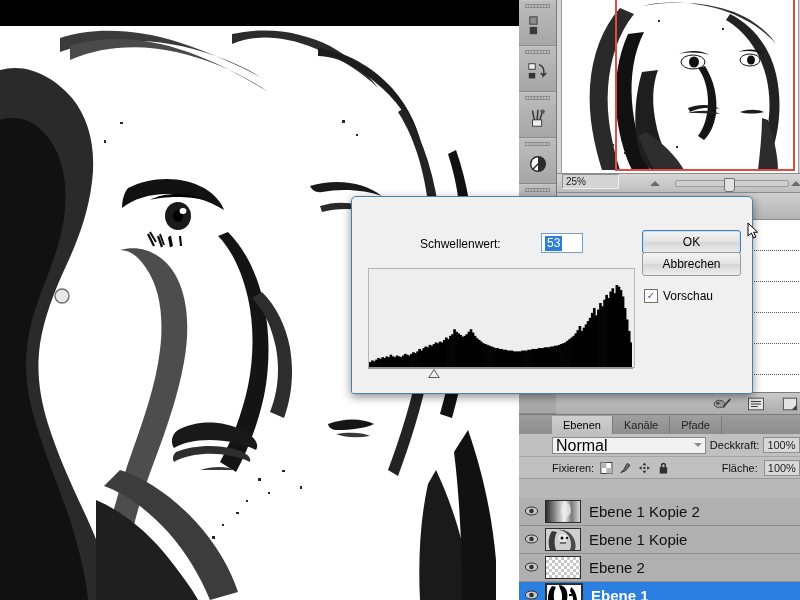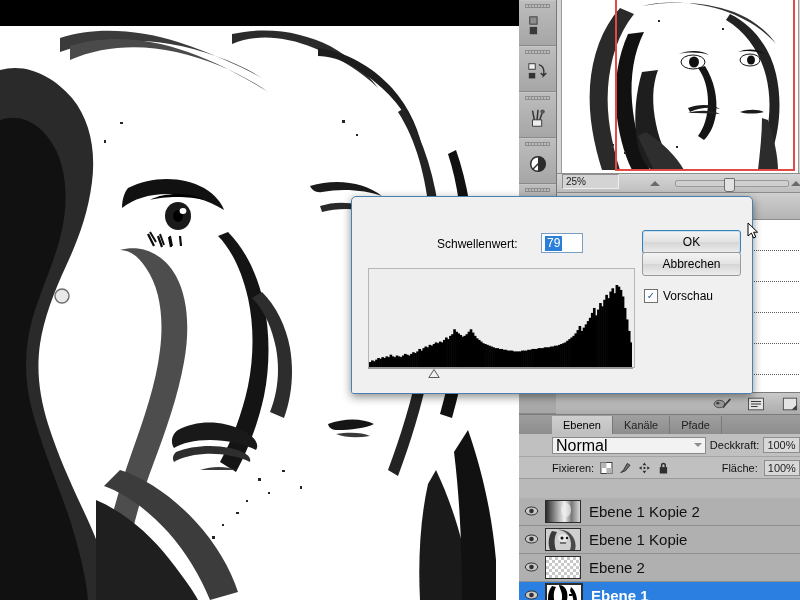--- a/index.html
+++ b/index.html
@@ -191,21 +191,21 @@
   #dlg-title-text{margin-left:10px;font-size:13px;color:#10314f;}
   #dlg-close{
     position:absolute;right:6px;top:4px;width:33px;height:18px;
     background:linear-gradient(to bottom,#f0a9a1,#d9564c 52%,#c33b31 53%,#e07a70);
     border:1px solid #9c3b33;border-radius:3px;
     display:flex;align-items:center;justify-content:center;
     color:#fff;font-size:11px;font-weight:bold;
     box-shadow:inset 0 1px 0 rgba(255,255,255,.55);
   }
   #dlg-body{position:absolute;left:0;top:29px;width:400px;height:167px;background:#f0f0f0;}
-  #thr-label{position:absolute;left:85px;top:11px;font-size:12px;color:#000;}
+  #thr-label{position:absolute;left:68px;top:11px;font-size:12px;color:#000;}
   #thr-input{
     position:absolute;left:189px;top:7px;width:40px;height:18px;
     background:#fff;border:1px solid #7a9fc0;display:flex;align-items:center;
   }
   #thr-value{
     background:#2c7fd8;color:#fff;font-size:12px;padding:0 2px;margin-left:3px;line-height:15px;
   }
   #histo-wrap{
     position:absolute;left:16px;top:42px;width:265px;height:98px;
     background:#eee;border:1px solid #b6b6b6;
@@ -588,21 +588,21 @@
       <span class="layer-name">Ebene 1</span>
     </div>
   </div>
 </div>
 
 <div id="dialog">
 
   <div id="dlg-body">
     <span id="thr-label">Schwellenwert:</span>
     <div id="thr-input">
-      <span id="thr-value">79</span>
+      <span id="thr-value">53</span>
     </div>
 
     <div id="histo-wrap">
       <svg id="histo" viewBox="0 0 263 84" preserveAspectRatio="none">
         <rect width="263" height="84" fill="#eeeeee"></rect>
         <g id="histo-bars">
             <rect x="0.00" y="79.08" width="2.65" height="4.92" fill="#000000"></rect>
             <rect x="2.05" y="77.44" width="2.65" height="6.56" fill="#000000"></rect>
             <rect x="4.11" y="78.26" width="2.65" height="5.74" fill="#000000"></rect>
             <rect x="6.16" y="76.62" width="2.65" height="7.38" fill="#000000"></rect>

